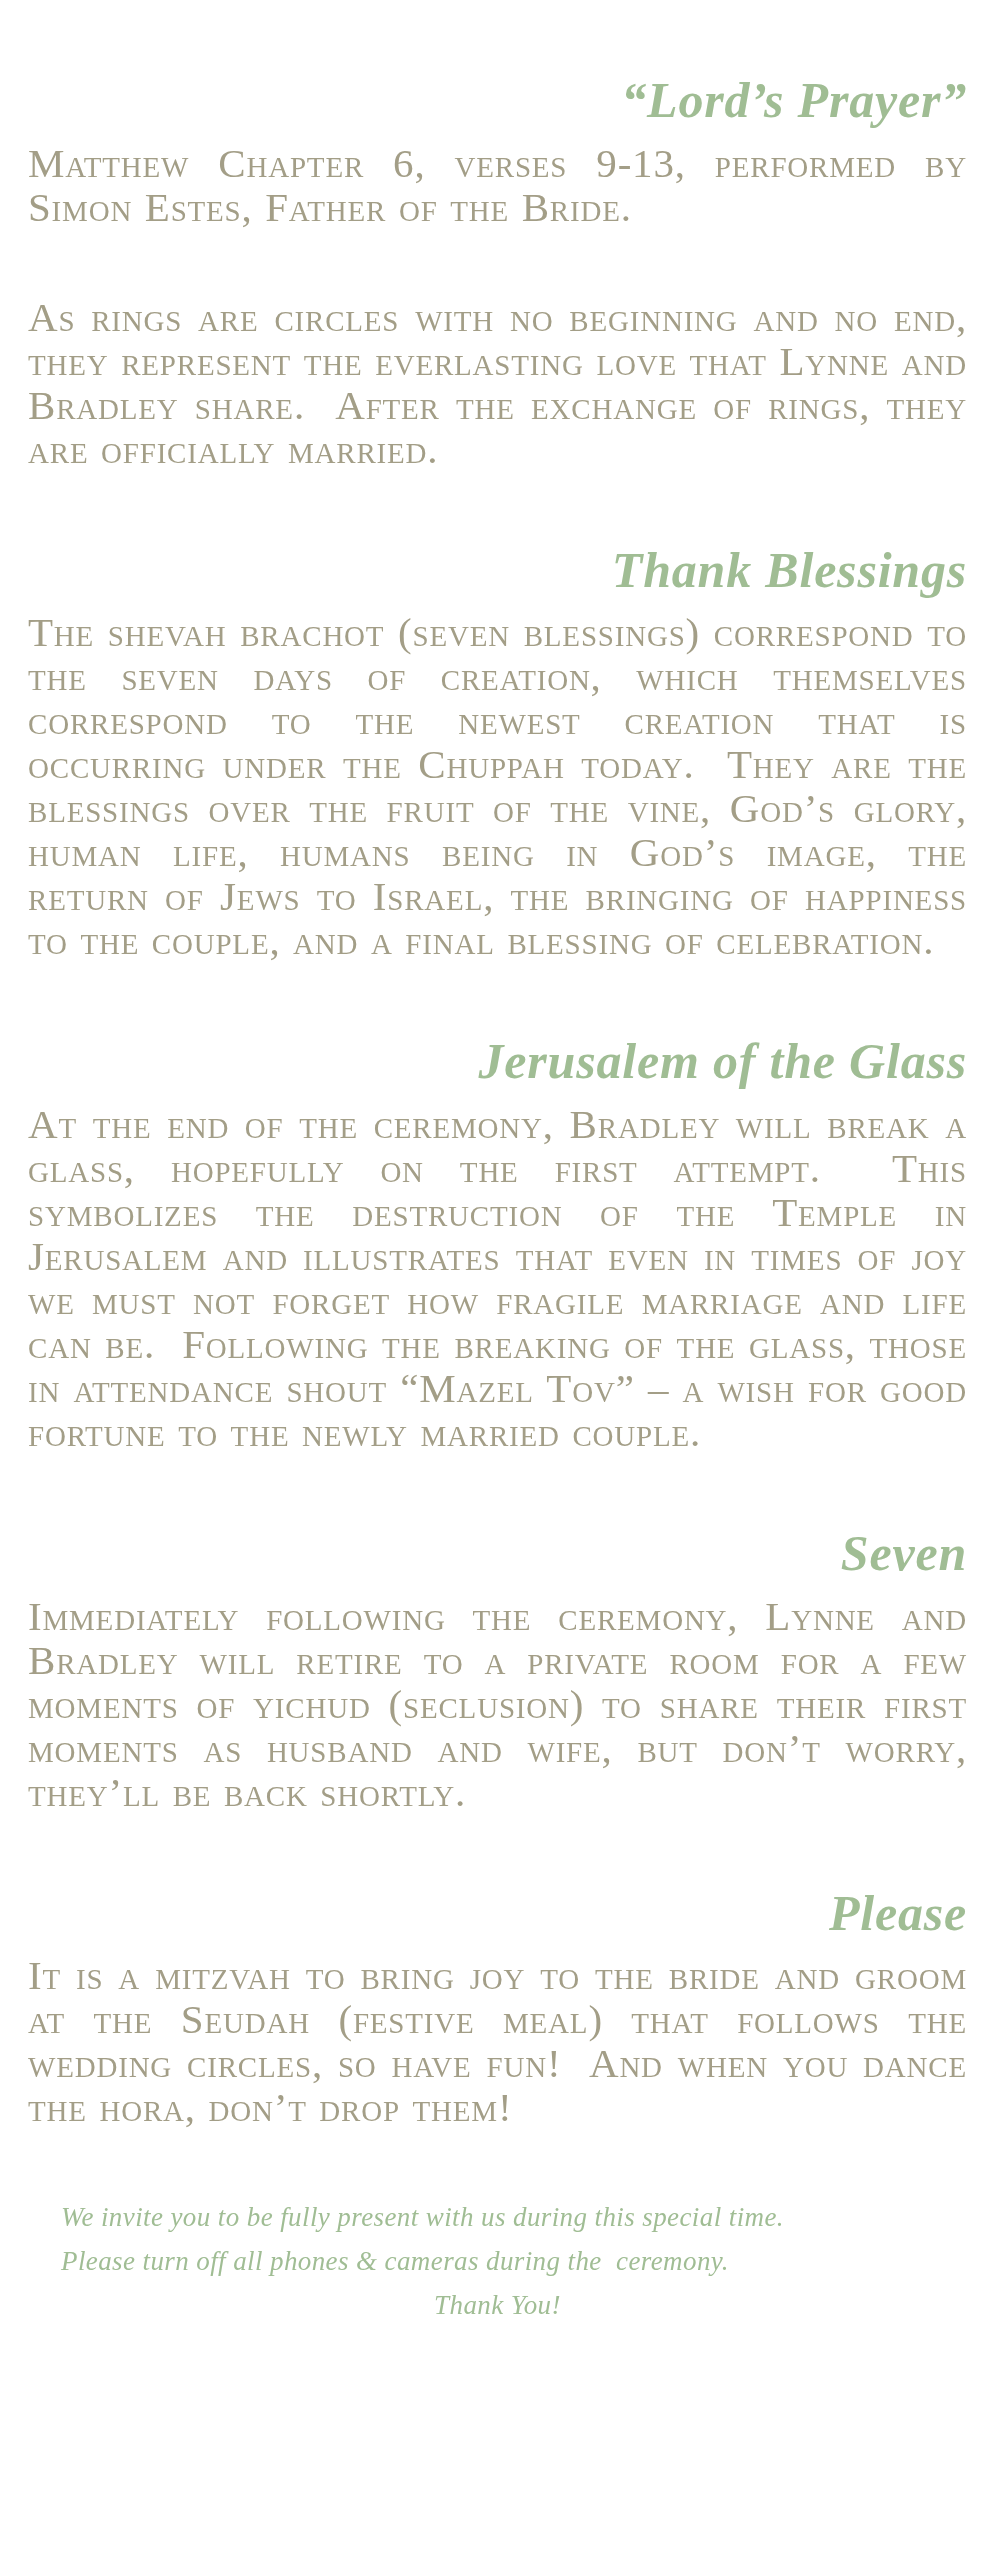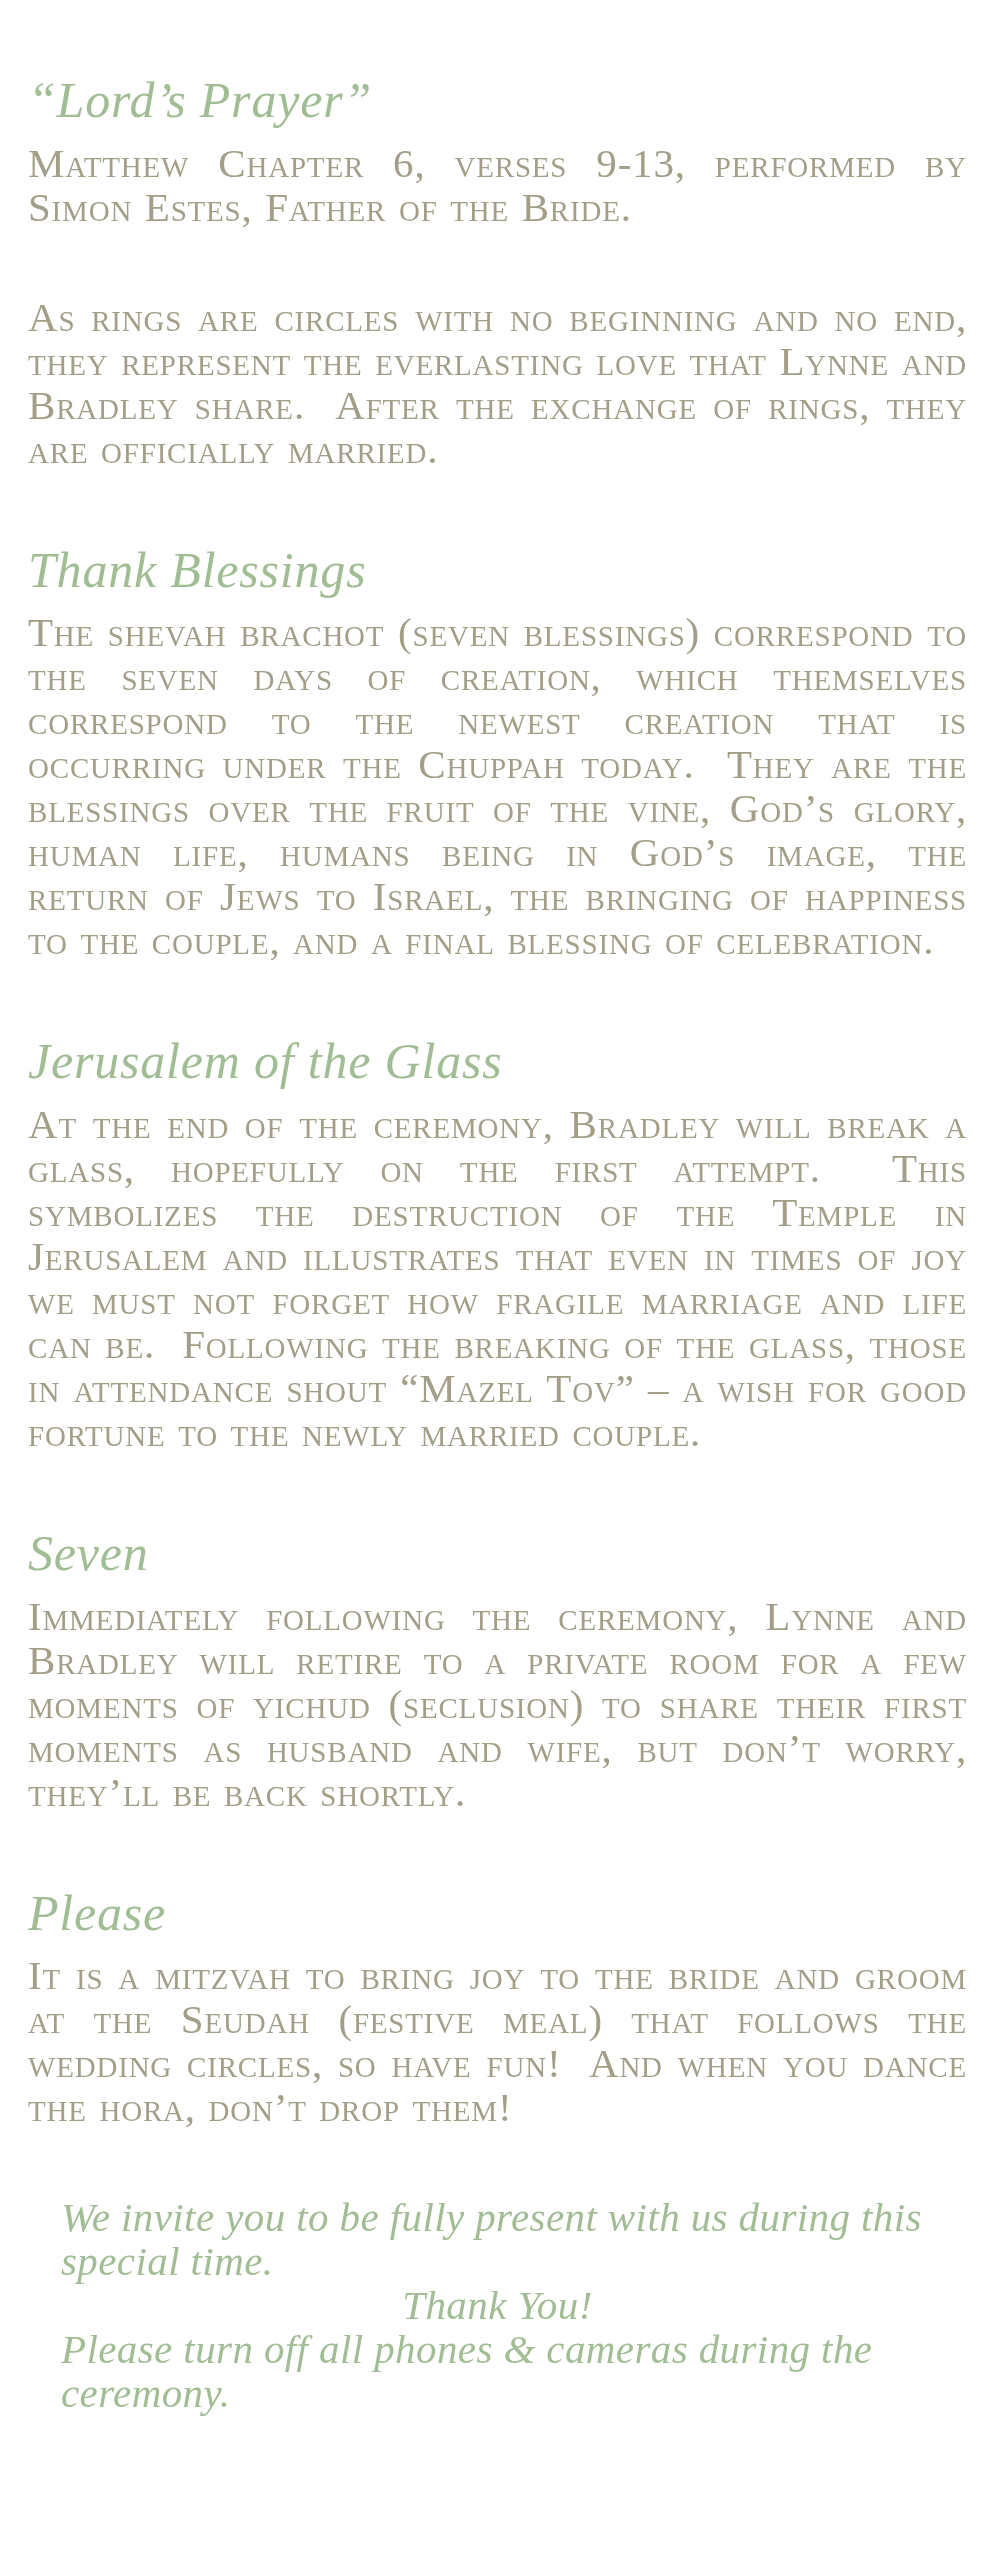--- a/index.html
+++ b/index.html
@@ -9,45 +9,45 @@
     background: #ffffff;
     box-sizing: border-box;
     padding: 67px 28px 0 28px;
     font-family: "Liberation Serif", serif;
     overflow: hidden;
   }
   .section { margin-bottom: 66px; }
   .section-heading {
     font-family: "Liberation Serif", serif;
     font-style: italic;
-    font-weight: normal;
+    font-weight: bold;
     font-size: 50px;
     line-height: 1.35;
     color: #a0bd94;
-    text-align: left;
+    text-align: right;
     margin: 0;
     letter-spacing: 0.8px;
   }
   .section-body {
     margin: 6.2px 0 0 0;
     font-size: 41px;
     line-height: 44px;
     color: #a39e87;
     font-variant: small-caps;
     letter-spacing: 0.8px;
     word-spacing: 1.6px;
     text-align: justify;
     text-align-last: left;
     white-space: pre-wrap;
   }
   .closing {
     margin-top: 15.6px;
     font-style: italic;
     color: #a0bd94;
-    font-size: 41px;
+    font-size: 27px;
     line-height: 44px;
     letter-spacing: 0.4px;
   }
   .closing-line { padding-left: 33px; white-space: pre-wrap; }
   .closing-line.centered { padding-left: 0; text-align: center; }
 </style>
 </head>
 <body>
 
 <div class="section">
@@ -74,16 +74,16 @@
   <p class="section-body">Immediately following the ceremony, Lynne and Bradley will retire to a private room for a few moments of yichud (seclusion) to share their first moments as husband and wife, but don’t worry, they’ll be back shortly.</p>
 </div>
 
 <div class="section">
   <h1 class="section-heading">Please</h1>
   <p class="section-body">It is a mitzvah to bring joy to the bride and groom at the Seudah (festive meal) that follows the wedding circles, so have fun!  And when you dance the hora, don’t drop them!</p>
 </div>
 
 <div class="closing">
   <div class="closing-line">We invite you to be fully present with us during this special time.</div>
+  <div class="closing-line">Please turn off all phones &amp; cameras during the  ceremony.</div>
   <div class="closing-line centered">Thank You!</div>
-  <div class="closing-line">Please turn off all phones &amp; cameras during the  ceremony.</div>
 </div>
 
 
 </body></html>

